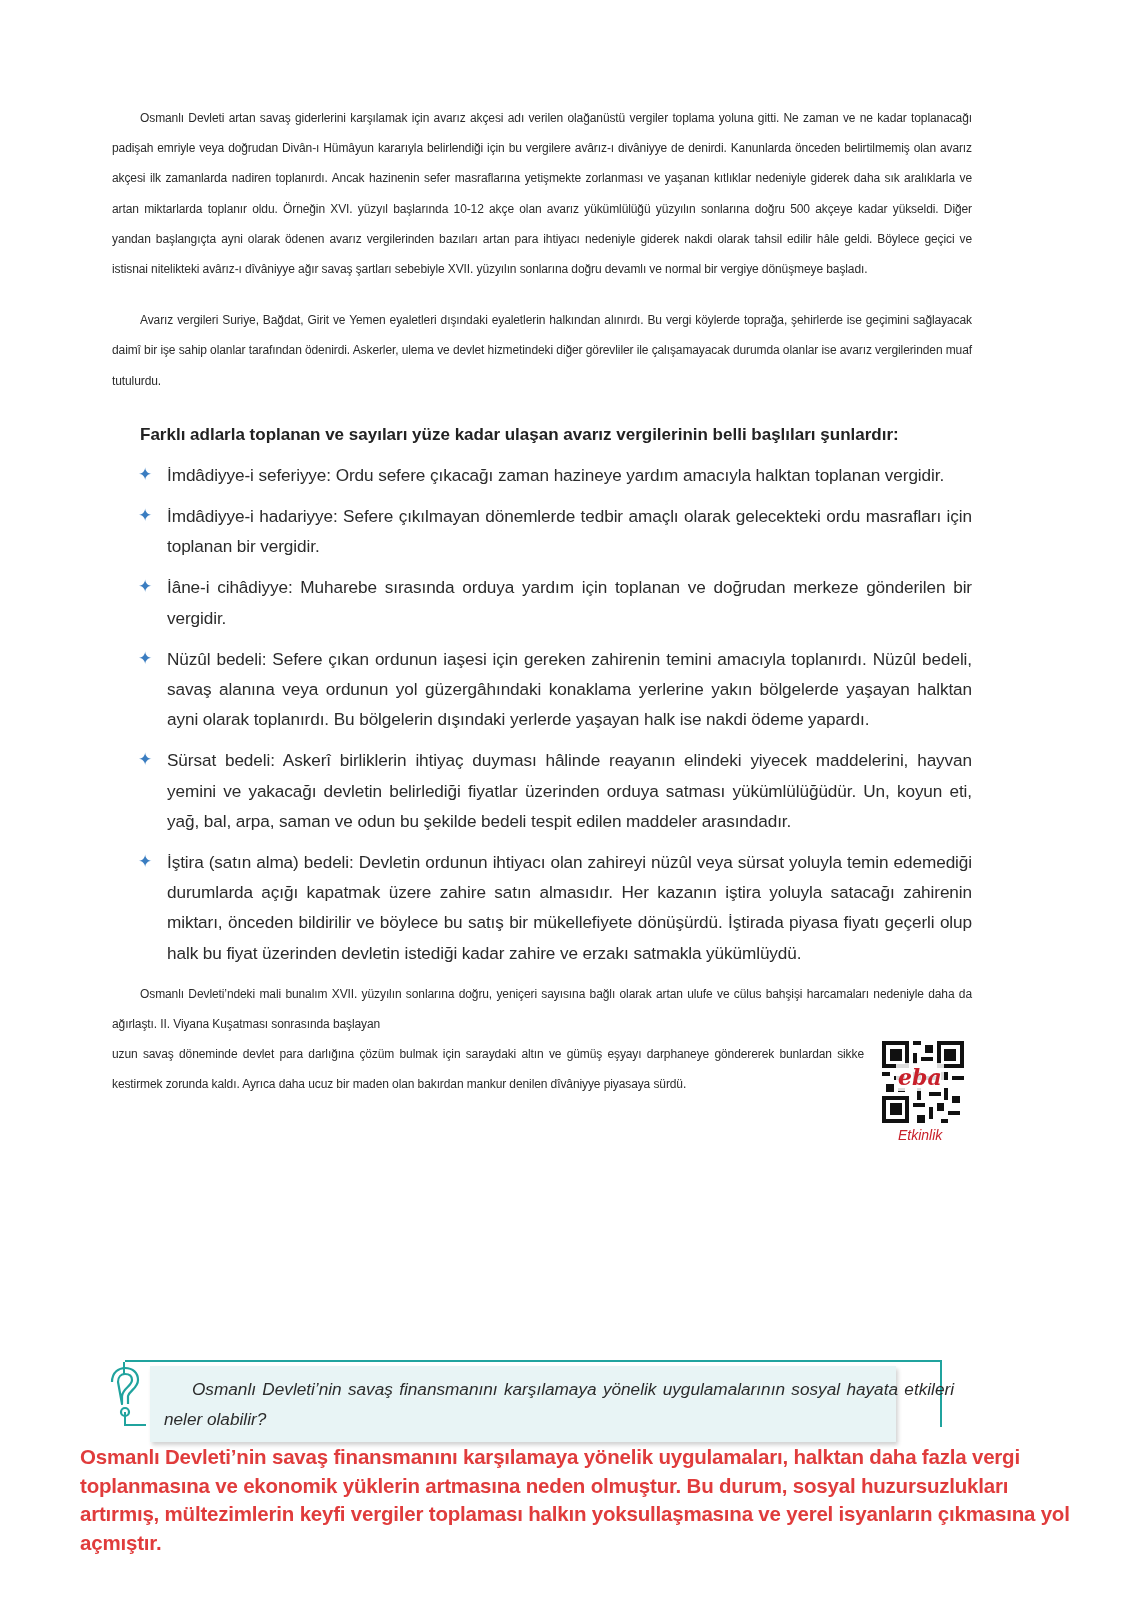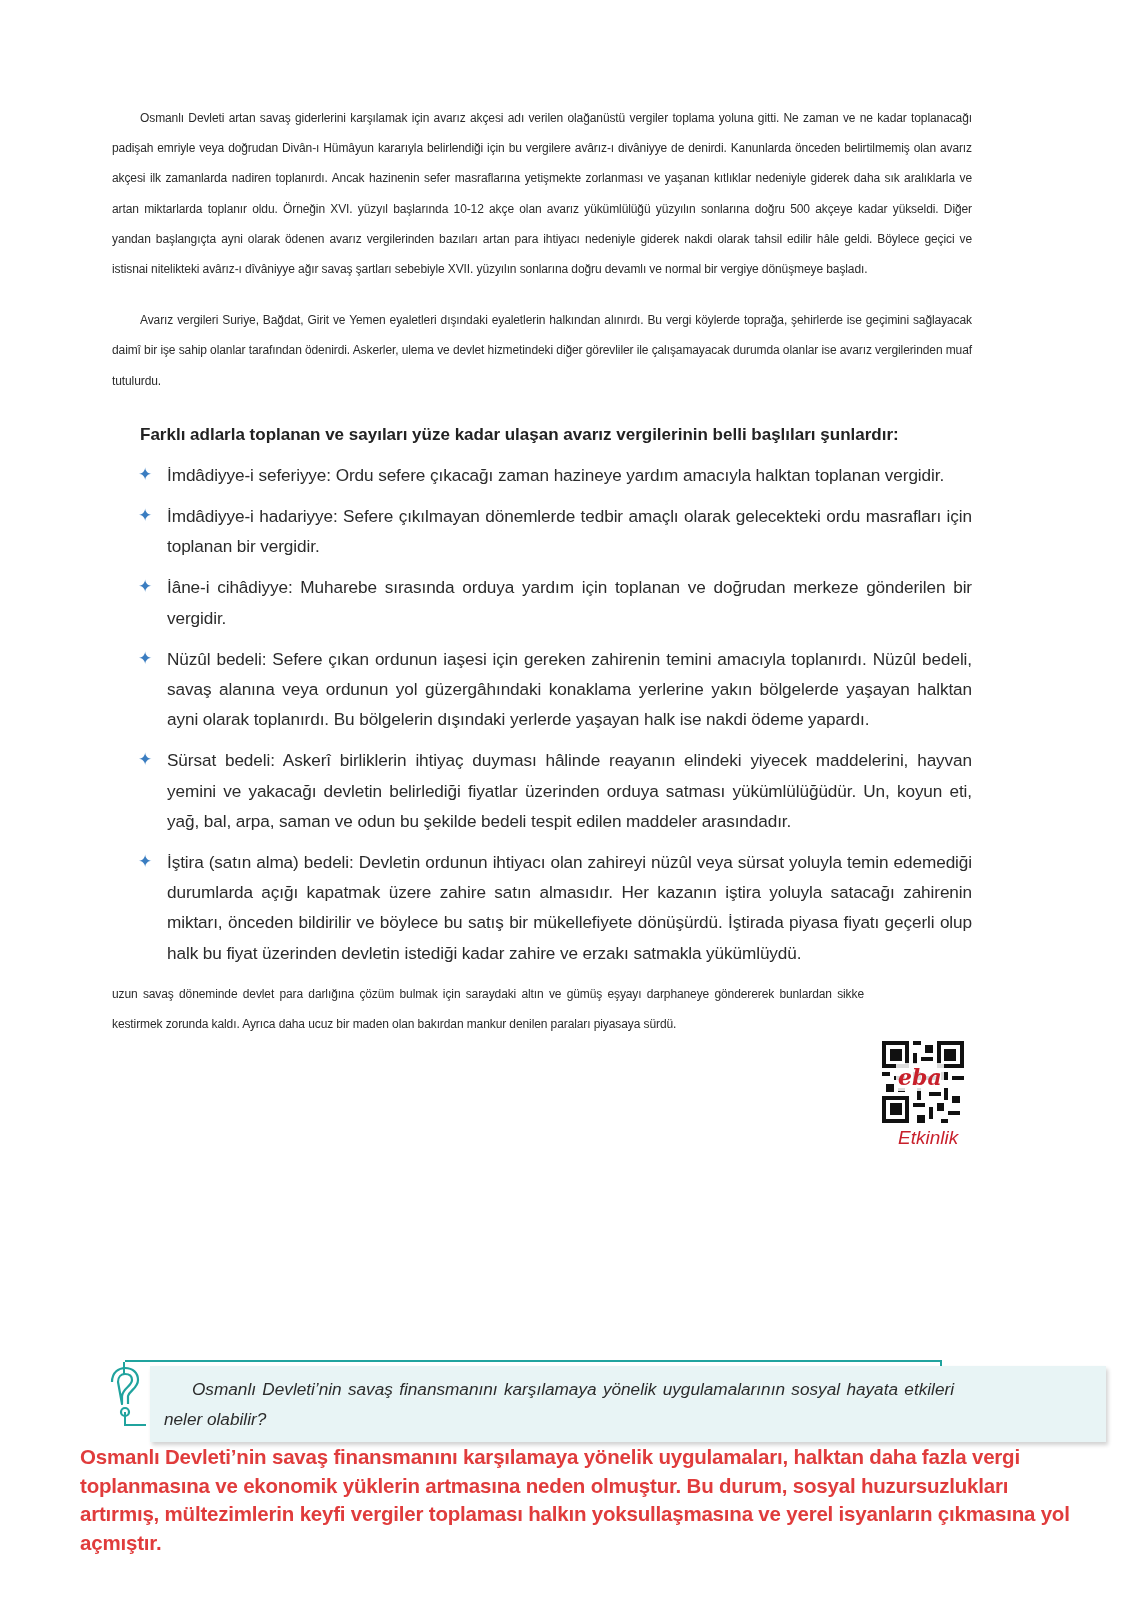--- a/index.html
+++ b/index.html
@@ -10,27 +10,27 @@
   p.para + p.para, .gap { margin-top:21px; }
   .lead { margin-top:24px; font-weight:bold; font-size:17px; line-height:30px; text-indent:28px; color:#222; }
   ul.taxes { list-style:none; margin:10px 0 0 0; padding:0; }
   ul.taxes li { position:relative; padding-left:55px; font-size:17.2px; line-height:30.2px; text-align:justify; margin-bottom:11px; letter-spacing:-0.1px; }
   ul.taxes li .bullet { position:absolute; left:26px; top:0; color:#3a7dc1; font-size:17px; }
   .qr-para { position:relative; }
   .qr-para .txt { width:752px; }
   .qr { position:absolute; left:770px; top:62px; width:82px; height:82px; }
   .qr svg { width:82px; height:82px; display:block; }
   .qr .eba { position:absolute; left:14px; top:22px; font-family:"DejaVu Serif", serif; font-style:italic; font-weight:bold; color:#c8202b; font-size:22px; background:rgba(255,255,255,0.85); padding:0 2px; line-height:28px; }
-  .etk { position:absolute; left:786px; top:148px; color:#c8202b; font-style:italic; font-size:19px; }
+  .etk { position:absolute; left:786px; top:148px; color:#c8202b; font-style:italic; font-size:14px; }
   .qbox-frame { position:absolute; left:125px; top:1360px; width:815px; height:65px; border-top:2px solid #20a39e; border-right:2px solid #20a39e; }
   .qbox-frame:before { content:""; position:absolute; left:-2px; top:0; width:2px; height:12px; background:#20a39e; }
   .qmark { position:absolute; left:104px; top:1366px; width:42px; height:64px; }
   .qline { position:absolute; left:124px; top:1412px; width:2px; height:14px; background:#20a39e; }
   .qline2 { position:absolute; left:124px; top:1424px; width:22px; height:2px; background:#20a39e; }
-  .qbox { position:absolute; left:150px; top:1366px; width:956px; height:76px; background:#e8f4f5; box-shadow:2px 3px 4px rgba(0,0,0,0.18); }
+  .qbox { position:absolute; left:150px; top:1366px; width:746px; height:76px; background:#e8f4f5; box-shadow:2px 3px 4px rgba(0,0,0,0.18); }
   .qbox .qtext { position:absolute; left:14px; top:8px; width:790px; font-style:italic; font-size:17.2px; line-height:30px; color:#2b2b2b; text-indent:28px; text-align:justify; }
   .answer { position:absolute; left:80px; top:1443px; width:1000px; color:#e03c3c; font-weight:bold; font-size:20.5px; line-height:28.5px; letter-spacing:-0.2px; }
 </style>
 </head>
 <body>
 
 <div class="page">
   <p class="para">Osmanlı Devleti artan savaş giderlerini karşılamak için avarız akçesi adı verilen olağanüstü vergiler toplama yoluna gitti. Ne zaman ve ne kadar toplanacağı padişah emriyle veya doğrudan Divân-ı Hümâyun kararıyla belirlendiği için bu vergilere avârız-ı divâniyye de denirdi. Kanunlarda önceden belirtilmemiş olan avarız akçesi ilk zamanlarda nadiren toplanırdı. Ancak hazinenin sefer masraflarına yetişmekte zorlanması ve yaşanan kıtlıklar nedeniyle giderek daha sık aralıklarla ve artan miktarlarda toplanır oldu. Örneğin XVI. yüzyıl başlarında 10-12 akçe olan avarız yükümlülüğü yüzyılın sonlarına doğru 500 akçeye kadar yükseldi. Diğer yandan başlangıçta ayni olarak ödenen avarız vergilerinden bazıları artan para ihtiyacı nedeniyle giderek nakdi olarak tahsil edilir hâle geldi. Böylece geçici ve istisnai nitelikteki avârız-ı dîvâniyye ağır savaş şartları sebebiyle XVII. yüzyılın sonlarına doğru devamlı ve normal bir vergiye dönüşmeye başladı.</p>
   <p class="para">Avarız vergileri Suriye, Bağdat, Girit ve Yemen eyaletleri dışındaki eyaletlerin halkından alınırdı. Bu vergi köylerde toprağa, şehirlerde ise geçimini sağlayacak daimî bir işe sahip olanlar tarafından ödenirdi. Askerler, ulema ve devlet hizmetindeki diğer görevliler ile çalışamayacak durumda olanlar ise avarız vergilerinden muaf tutulurdu.</p>
 
@@ -39,21 +39,22 @@
   <ul class="taxes">
     <li><span class="bullet">✦</span><span>İmdâdiyye-i seferiyye: Ordu sefere çıkacağı zaman hazineye yardım amacıyla halktan toplanan vergidir.</span></li>
     <li><span class="bullet">✦</span><span>İmdâdiyye-i hadariyye: Sefere çıkılmayan dönemlerde tedbir amaçlı olarak gelecekteki ordu masrafları için toplanan bir vergidir.</span></li>
     <li><span class="bullet">✦</span><span>İâne-i cihâdiyye: Muharebe sırasında orduya yardım için toplanan ve doğrudan merkeze gönderilen bir vergidir.</span></li>
     <li><span class="bullet">✦</span><span>Nüzûl bedeli: Sefere çıkan ordunun iaşesi için gereken zahirenin temini amacıyla toplanırdı. Nüzûl bedeli, savaş alanına veya ordunun yol güzergâhındaki konaklama yerlerine yakın bölgelerde yaşayan halktan ayni olarak toplanırdı. Bu bölgelerin dışındaki yerlerde yaşayan halk ise nakdi ödeme yapardı.</span></li>
     <li><span class="bullet">✦</span><span>Sürsat bedeli: Askerî birliklerin ihtiyaç duyması hâlinde reayanın elindeki yiyecek maddelerini, hayvan yemini ve yakacağı devletin belirlediği fiyatlar üzerinden orduya satması yükümlülüğüdür. Un, koyun eti, yağ, bal, arpa, saman ve odun bu şekilde bedeli tespit edilen maddeler arasındadır.</span></li>
     <li><span class="bullet">✦</span><span>İştira (satın alma) bedeli: Devletin ordunun ihtiyacı olan zahireyi nüzûl veya sürsat yoluyla temin edemediği durumlarda açığı kapatmak üzere zahire satın almasıdır. Her kazanın iştira yoluyla satacağı zahirenin miktarı, önceden bildirilir ve böylece bu satış bir mükellefiyete dönüşürdü. İştirada piyasa fiyatı geçerli olup halk bu fiyat üzerinden devletin istediği kadar zahire ve erzakı satmakla yükümlüydü.</span></li>
   </ul>
 
   <div class="qr-para">
-    <p class="para txt" style="text-indent:0;margin-top:0">uzun savaş döneminde devlet para darlığına çözüm bulmak için saraydaki altın ve gümüş eşyayı darphaneye göndererek bunlardan sikke kestirmek zorunda kaldı. Ayrıca daha ucuz bir maden olan bakırdan mankur denilen paraları piyasaya sürdü.</p>
+    <p class="para">Osmanlı Devleti’ndeki mali bunalım XVII. yüzyılın sonlarına doğru, yeniçeri sayısına bağlı olarak artan ulufe ve cülus bahşişi harcamaları nedeniyle daha da ağırlaştı. II. Viyana Kuşatması sonrasında başlayan</p>
+    <p class="para txt" style="text-indent:0;margin-top:0">uzun savaş döneminde devlet para darlığına çözüm bulmak için saraydaki altın ve gümüş eşyayı darphaneye göndererek bunlardan sikke kestirmek zorunda kaldı. Ayrıca daha ucuz bir maden olan bakırdan mankur denilen dîvâniyye piyasaya sürdü.</p>
     <div class="qr">
       <svg viewBox="0 0 21 21" shape-rendering="crispEdges">
         <rect width="21" height="21" fill="#fff"></rect>
         <g fill="#111">
           <rect x="0" y="0" width="7" height="1"></rect>
             <rect x="0" y="6" width="7" height="1"></rect>
             <rect x="0" y="0" width="1" height="7"></rect>
             <rect x="6" y="0" width="1" height="7"></rect>
             <rect x="2" y="2" width="3" height="3"></rect>
           <rect x="14" y="0" width="7" height="1"></rect>

